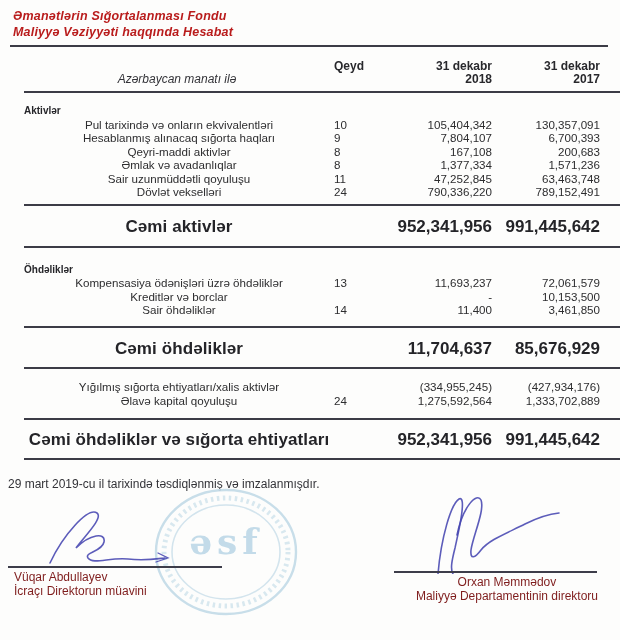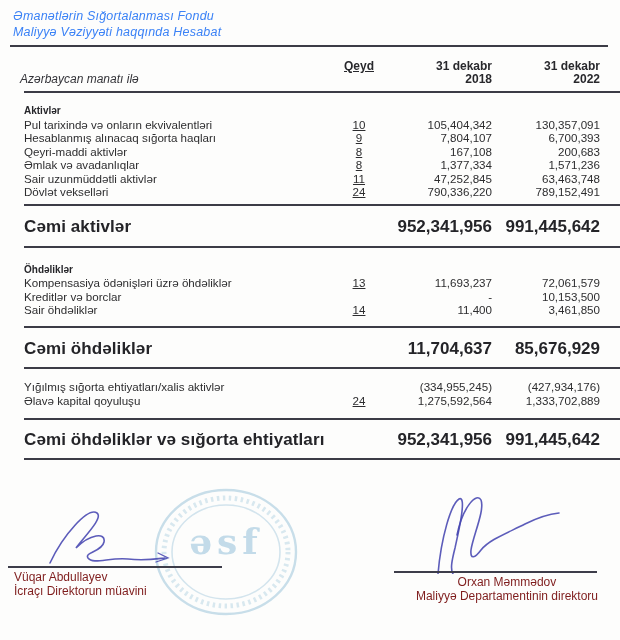--- a/index.html
+++ b/index.html
@@ -8,33 +8,33 @@
     font-family:"Liberation Sans","DejaVu Sans",sans-serif;
     background:#fdfdfc;
     color:#2d2d2f;
     -webkit-font-smoothing:antialiased;
   }
   .page { position:relative; width:620px; height:640px; overflow:hidden; background:#fdfdfc; }
 
   
   .title-block { margin:9px 0 0 13px; }
   .title-line {
-    font-size:12.5px; line-height:15.5px; font-weight:normal; font-style:italic;
-    color:#3b82f6; letter-spacing:.2px;
+    font-size:12.5px; line-height:15.5px; font-weight:bold; font-style:italic;
+    color:#b91c1c; letter-spacing:.2px;
   }
 
   
   .rule { height:2px; background:#3c3c46; margin-left:10px; width:598px; }
   .title-rule { margin-top:5px; }
 
   
   .sheet { width:586px; margin-left:14px; }
   .grid-row { display:grid; grid-template-columns:320px 50px 108px 108px; }
-  .c-label { text-align:left; padding-left:10px; }
-  .c-note  { text-align:center;text-decoration:underline; }
+  .c-label { text-align:center; padding-left:10px; }
+  .c-note  { text-align:left; }
   .c-num   { text-align:right; }
 
   .thead { padding-top:13px; padding-bottom:3px; font-size:12px; line-height:13px; align-items:start; }
   .thead .c-label { align-self:end; font-style:italic; font-weight:normal; padding-left:6px; color:#333338; }
   .thead .c-note, .thead .c-num { font-weight:bold; color:#28282c; }
   .thead .two-line span { display:block; }
   .header-rule { margin-top:2px; }
 
   .section-header { font-weight:bold; font-size:10px; line-height:13.5px; padding-left:10px; color:#26262a; }
   .data-rows { font-size:11.6px; }
@@ -84,21 +84,21 @@
 
     <div class="grid-row thead">
       <div class="c-label">Azərbaycan manatı ilə</div>
       <div class="c-note">Qeyd</div>
       <div class="c-num two-line">
         <span>31 dekabr</span>
         <span>2018</span>
       </div>
       <div class="c-num two-line">
         <span>31 dekabr</span>
-        <span>2022</span>
+        <span>2017</span>
       </div>
     </div>
     <div class="rule header-rule"></div>
 
     <div class="section-header assets-header">Aktivlər</div>
     <div class="data-rows">
       <div class="grid-row">
         <div class="c-label">Pul tarixində və onların ekvivalentləri</div>
         <div class="c-note">10</div>
         <div class="c-num">105,404,342</div>
@@ -116,21 +116,21 @@
         <div class="c-num">167,108</div>
         <div class="c-num">200,683</div>
       </div>
       <div class="grid-row">
         <div class="c-label">Əmlak və avadanlıqlar</div>
         <div class="c-note">8</div>
         <div class="c-num">1,377,334</div>
         <div class="c-num">1,571,236</div>
       </div>
       <div class="grid-row">
-        <div class="c-label">Sair uzunmüddətli aktivlər</div>
+        <div class="c-label">Sair uzunmüddətli qoyuluşu</div>
         <div class="c-note">11</div>
         <div class="c-num">47,252,845</div>
         <div class="c-num">63,463,748</div>
       </div>
       <div class="grid-row">
         <div class="c-label">Dövlət vekselləri</div>
         <div class="c-note">24</div>
         <div class="c-num">790,336,220</div>
         <div class="c-num">789,152,491</div>
       </div>
@@ -194,20 +194,21 @@
     <div class="rule reserves-rule"></div>
     <div class="grid-row total-row grand-total-row">
       <div class="c-label">Cəmi öhdəliklər və sığorta ehtiyatları</div>
       <div class="c-note"></div>
       <div class="c-num">952,341,956</div>
       <div class="c-num">991,445,642</div>
     </div>
     <div class="rule"></div>
   </div>
 
+  <div class="approval-text">29 mart 2019-cu il tarixində təsdiqlənmiş və imzalanmışdır.</div>
 
   <svg class="stamp" viewBox="0 0 152 152" aria-hidden="true">
     <ellipse cx="76" cy="66" rx="70" ry="62" fill="none" stroke="#c3dbe8" stroke-width="2.4"></ellipse>
     <ellipse cx="76" cy="66" rx="54" ry="47" fill="none" stroke="#cfe2ec" stroke-width="1.6"></ellipse>
     <ellipse cx="76" cy="66" rx="62" ry="54" fill="none" stroke="#d5e6ee" stroke-width="5" stroke-dasharray="2.5 3.5"></ellipse>
     <text x="76" y="68" text-anchor="middle" fill="#bdd8e7">əsf</text>
   </svg>
 
   <svg class="sig-svg" style="left:8px; top:503px;" width="215" height="66" viewBox="0 0 215 66" aria-hidden="true">
     <path d="M42,60 C55,32 80,4 89,10 C96,15 74,36 68,45 C82,31 98,29 96,39 C94,49 76,49 80,55 C85,62 102,54 120,56 C136,58 148,56 157,55" fill="none" stroke="#4646b0" stroke-width="1.6" stroke-linecap="round" opacity="0.88"></path>

